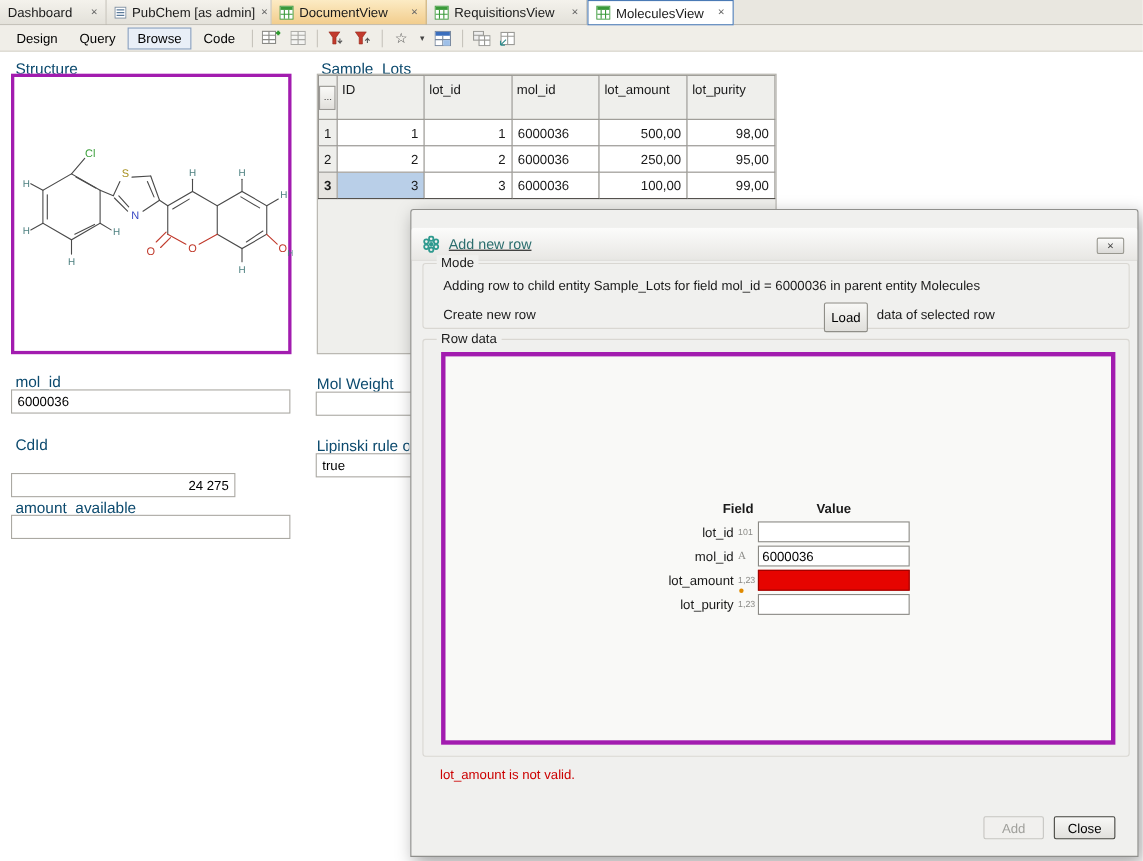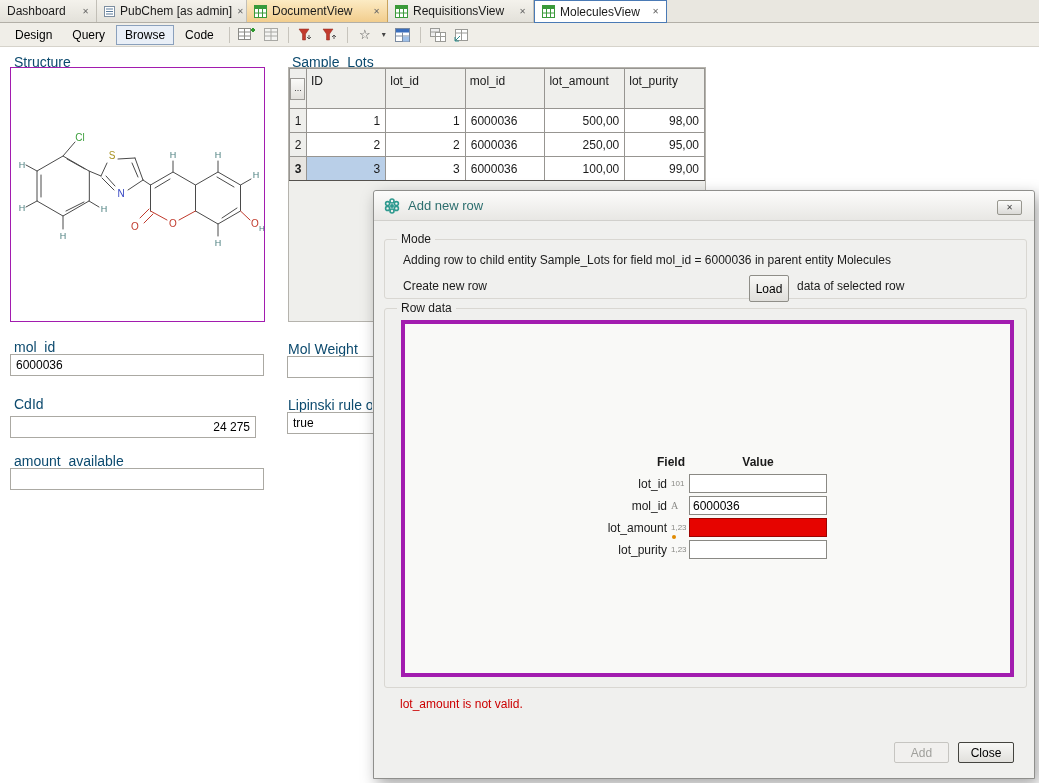--- a/index.html
+++ b/index.html
@@ -24,40 +24,40 @@
   .star-glyph { font-size:13px; color:#4a4a4a; line-height:1; }
   .caret-glyph { font-size:8px; color:#444; line-height:1; }
 
   
   .lbl { position:absolute; font-size:14px; color:#0c4a6e; white-space:nowrap; }
   .lbl.clip { overflow:hidden; }
   .tinput { position:absolute; height:22px; border:1px solid #aba9a3; background:#fff; font:12px "Liberation Sans",sans-serif; padding:0 5px; }
   .tinput.right { text-align:right; }
 
   
-  .structure-box { position:absolute; left:10px; top:67px; width:255px; height:255px; background:#fff; border:1px solid #a21caf; }
+  .structure-box { position:absolute; left:10px; top:67px; width:255px; height:255px; background:#fff; border:3px solid #a21caf; }
 
   
   .gridwrap { position:absolute; left:288px; top:67px; width:418px; height:255px; background:#efefec; border:1px solid #b5b3ad; overflow:hidden; }
   table.grid { border-collapse:collapse; table-layout:fixed; }
   table.grid th, table.grid td { border:1px solid #979591; font-weight:normal; font-size:12px; overflow:hidden; white-space:nowrap; }
   table.grid th { background:#efefec; text-align:left; vertical-align:top; padding:5px 0 0 4px; height:40px; }
   table.grid th.corner { width:17px; padding:0; vertical-align:middle; text-align:center; }
   .corner-btn { width:15px; height:22px; border:1px solid #9a9894; background:linear-gradient(#fafaf8,#e2e0dc); font-size:9px; line-height:1; padding:0; color:#333; }
   table.grid td { background:#fff; height:24px; padding:0 5px; }
   table.grid td.rowhdr { background:#efefec; text-align:center; padding:0; }
   table.grid td.num { text-align:right; }
   table.grid td.txt { text-align:left; }
   tr.sel td { border-bottom:1px solid #55524e; }
   tr.sel td.rowhdr { font-weight:bold; background:#e7e5e1; }
   td.sel-cell { background:#b9cfe8 !important; }
 
   
   .dialog { position:absolute; left:373px; top:190px; width:662px; height:589px; background:#f0f0ee; border:1px solid #8f8f8c; border-radius:3px 3px 0 0; box-shadow:4px 6px 16px rgba(0,0,0,0.35); z-index:10; }
-  .dlg-titlebar { position:absolute; top:0; left:0; right:0; height:30px; background:linear-gradient(#fcfcfb,#e8e7e4); border-bottom:1px solid #d1d0cc; border-radius:3px 3px 0 0; display:flex; align-items:center; padding:0 10px; gap:8px; }
+  .dlg-titlebar { position:absolute; top:16px; left:0; right:0; height:30px; background:linear-gradient(#fcfcfb,#e8e7e4); border-bottom:1px solid #d1d0cc; border-radius:3px 3px 0 0; display:flex; align-items:center; padding:0 10px; gap:8px;text-decoration:underline; }
   .dlg-title { font-size:13px; color:#2c6e6e; }
   .dlg-close { position:absolute; right:12px; top:9px; width:25px; height:15px; background:linear-gradient(#fbfbfa,#dbdad7); border:1px solid #98978f; border-radius:2px; font-size:8px; color:#444; display:flex; align-items:center; justify-content:center; padding:0; }
   .groupbox { position:absolute; border:1px solid #d9d7d2; border-radius:3px; }
   .gb-legend { position:absolute; top:-8px; left:12px; background:#f0f0ee; padding:0 4px; font-size:12px; }
   .mode-line1 { position:absolute; left:18px; top:13px; font-size:12px; }
   .mode-create { position:absolute; left:18px; top:39px; font-size:12px; }
   .load-btn { position:absolute; left:364px; top:35px; width:40px; height:27px; font:12px "Liberation Sans",sans-serif; background:linear-gradient(#f8f8f6,#e0dfdb); border:1px solid #8f8e88; border-radius:2px; padding:0; }
   .mode-suffix { position:absolute; left:412px; top:39px; font-size:12px; }
   .rowdata-panel { position:absolute; left:16px; top:11px; width:613px; height:357px; background:#f9f9f7; border:4px solid #a21caf; }
   .form-hdr { position:absolute; font-weight:bold; font-size:12px; }
@@ -263,21 +263,21 @@
         <text x="207" y="178" font-size="9" fill="#4d8080">H</text>
         <text x="251" y="163" font-size="8" fill="#4d8080">H</text>
       </g>
     </svg>
   </div>
 
   <div class="lbl" style="left:14px; top:339px">mol_id</div>
   <input class="tinput" style="left: 10px; top: 354px; width: 254px;" value="6000036">
 
   <div class="lbl" style="left:14px; top:396px">CdId</div>
-  <input class="tinput right" style="left: 10px; top: 416px; width: 246px;" value="24 275">
+  <input class="tinput right" style="left: 10px; top: 430px; width: 204px;" value="24 275">
 
   <div class="lbl" style="left:14px; top:453px">amount_available</div>
   <input class="tinput" style="left: 10px; top: 468px; width: 254px;" value="">
 
   <div class="lbl clip" style="left:288px; top:341px; width:84px">Mol Weight</div>
   <input class="tinput" style="left: 287px; top: 356px; width: 130px;" value="">
 
   <div class="lbl clip" style="left:288px; top:397px; width:84px">Lipinski rule of</div>
   <input class="tinput" style="left: 287px; top: 412px; width: 130px;" value="true">
 

